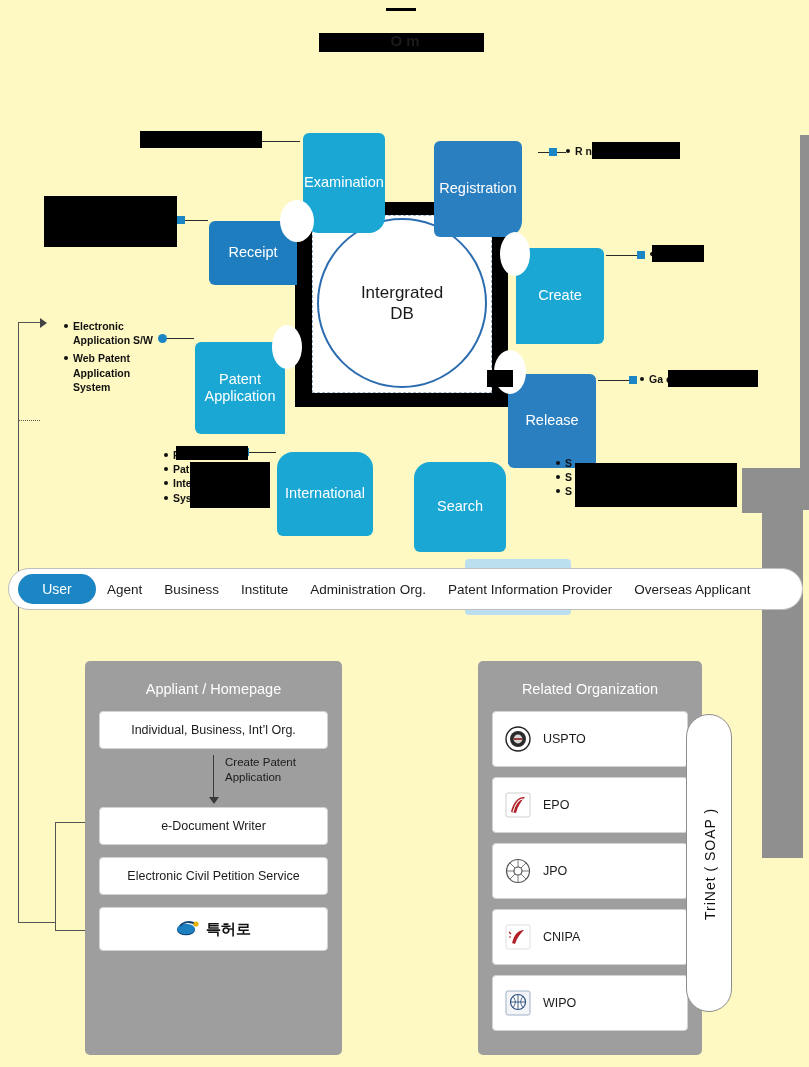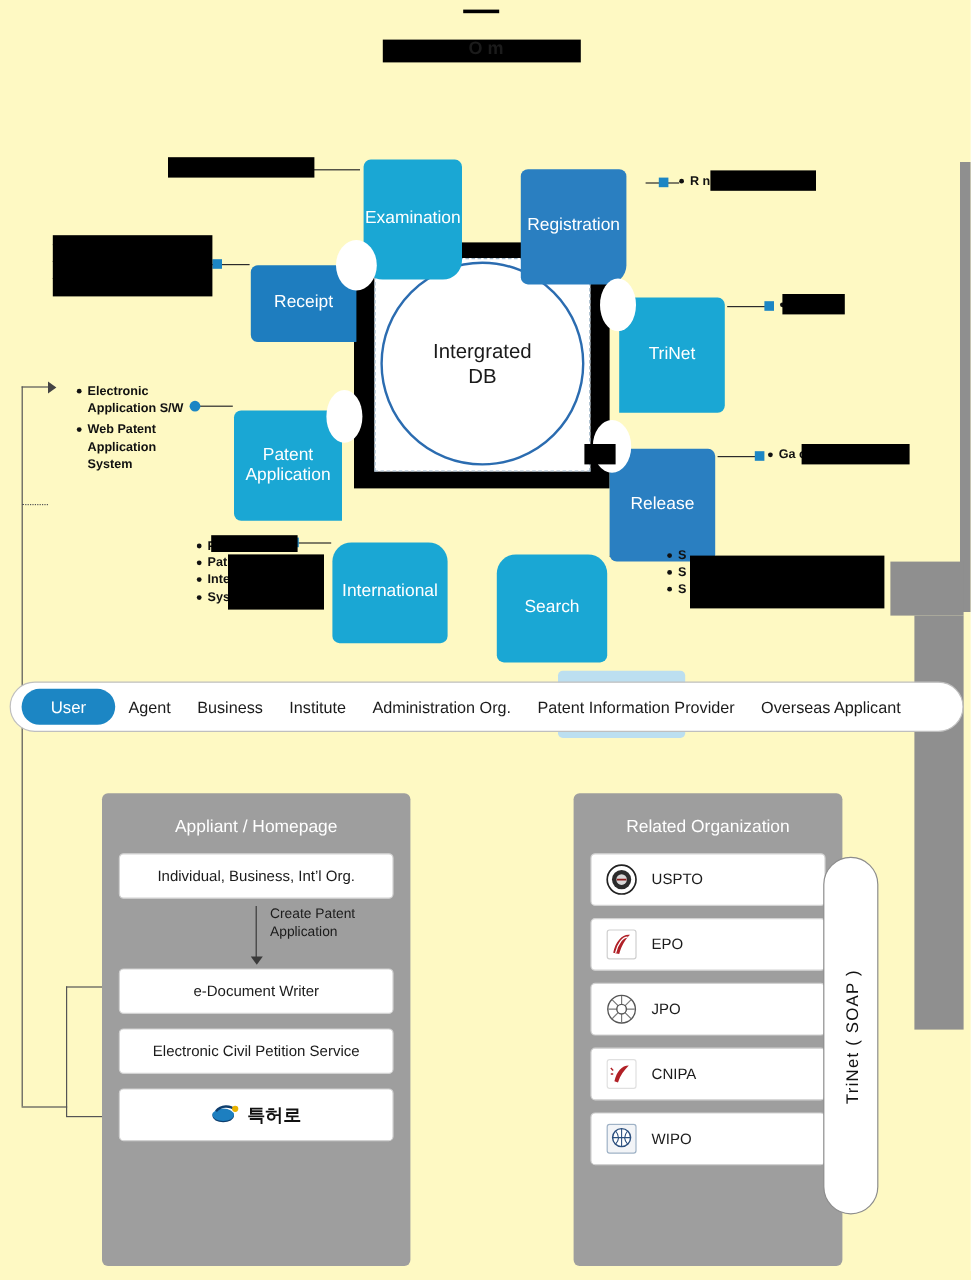--- a/index.html
+++ b/index.html
@@ -199,21 +199,21 @@
     border-right: 5px solid transparent;
     border-top: 7px solid #3a3a3a;
   }
 
   
   .orgrow {
     background: #ffffff;
     border: 1px solid #d2d2d2;
     border-radius: 4px;
     margin: 0 14px 10px 14px;
-    height: 44px;
+    height: 56px;
     display: flex;
     align-items: center;
     padding-left: 12px;
     font-size: 12.5px;
     color: #1b1b1b;
   }
   .orgrow.tall { height: 62px; }
   .orglogo {
     width: 26px; height: 26px;
     margin-right: 12px;
@@ -281,21 +281,21 @@
   <div class="petal p-exam">
     <span>Examination</span>
   </div>
   <div class="petal p-reg">
     <span>Registration</span>
   </div>
   <div class="petal p-receipt">
     <span>Receipt</span>
   </div>
   <div class="petal p-trial">
-    <span>TriNet</span>
+    <span>Create</span>
   </div>
   <div class="petal p-patapp">
     <span style="white-space:pre-line">Patent
 Application</span>
   </div>
   <div class="petal p-release">
     <span>Release</span>
   </div>
   <div class="petal p-intl">
     <span>International</span>

